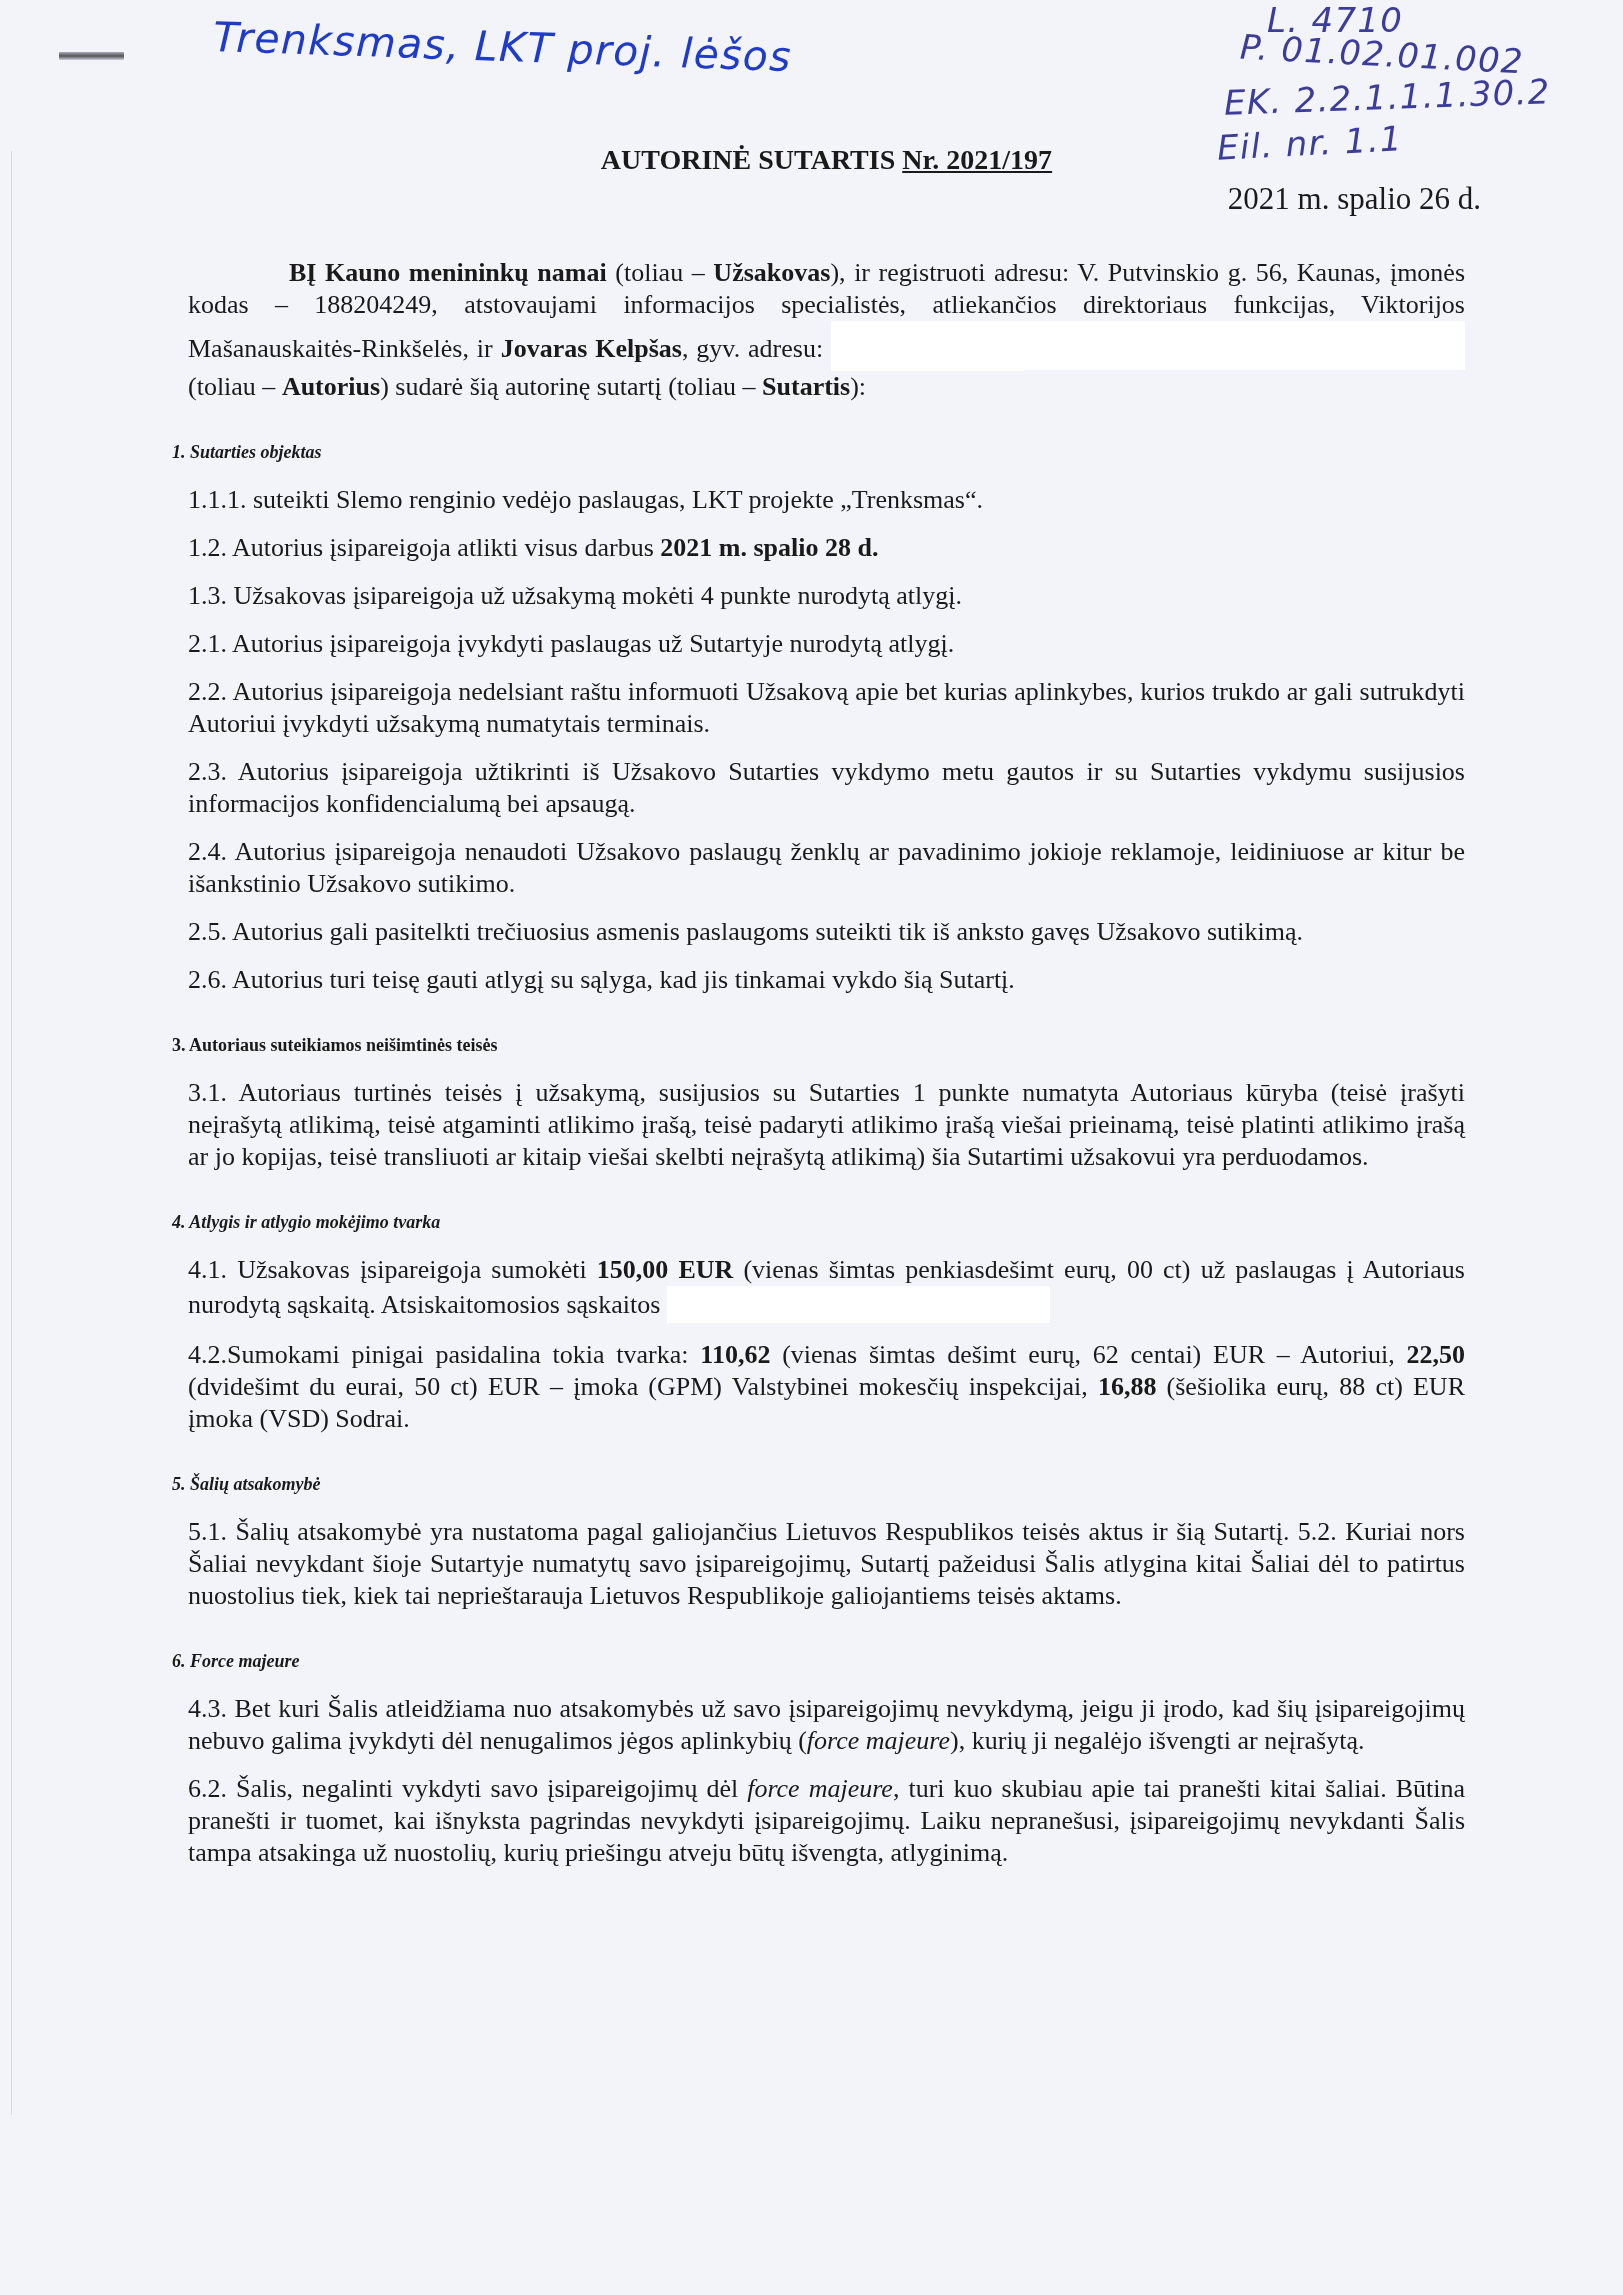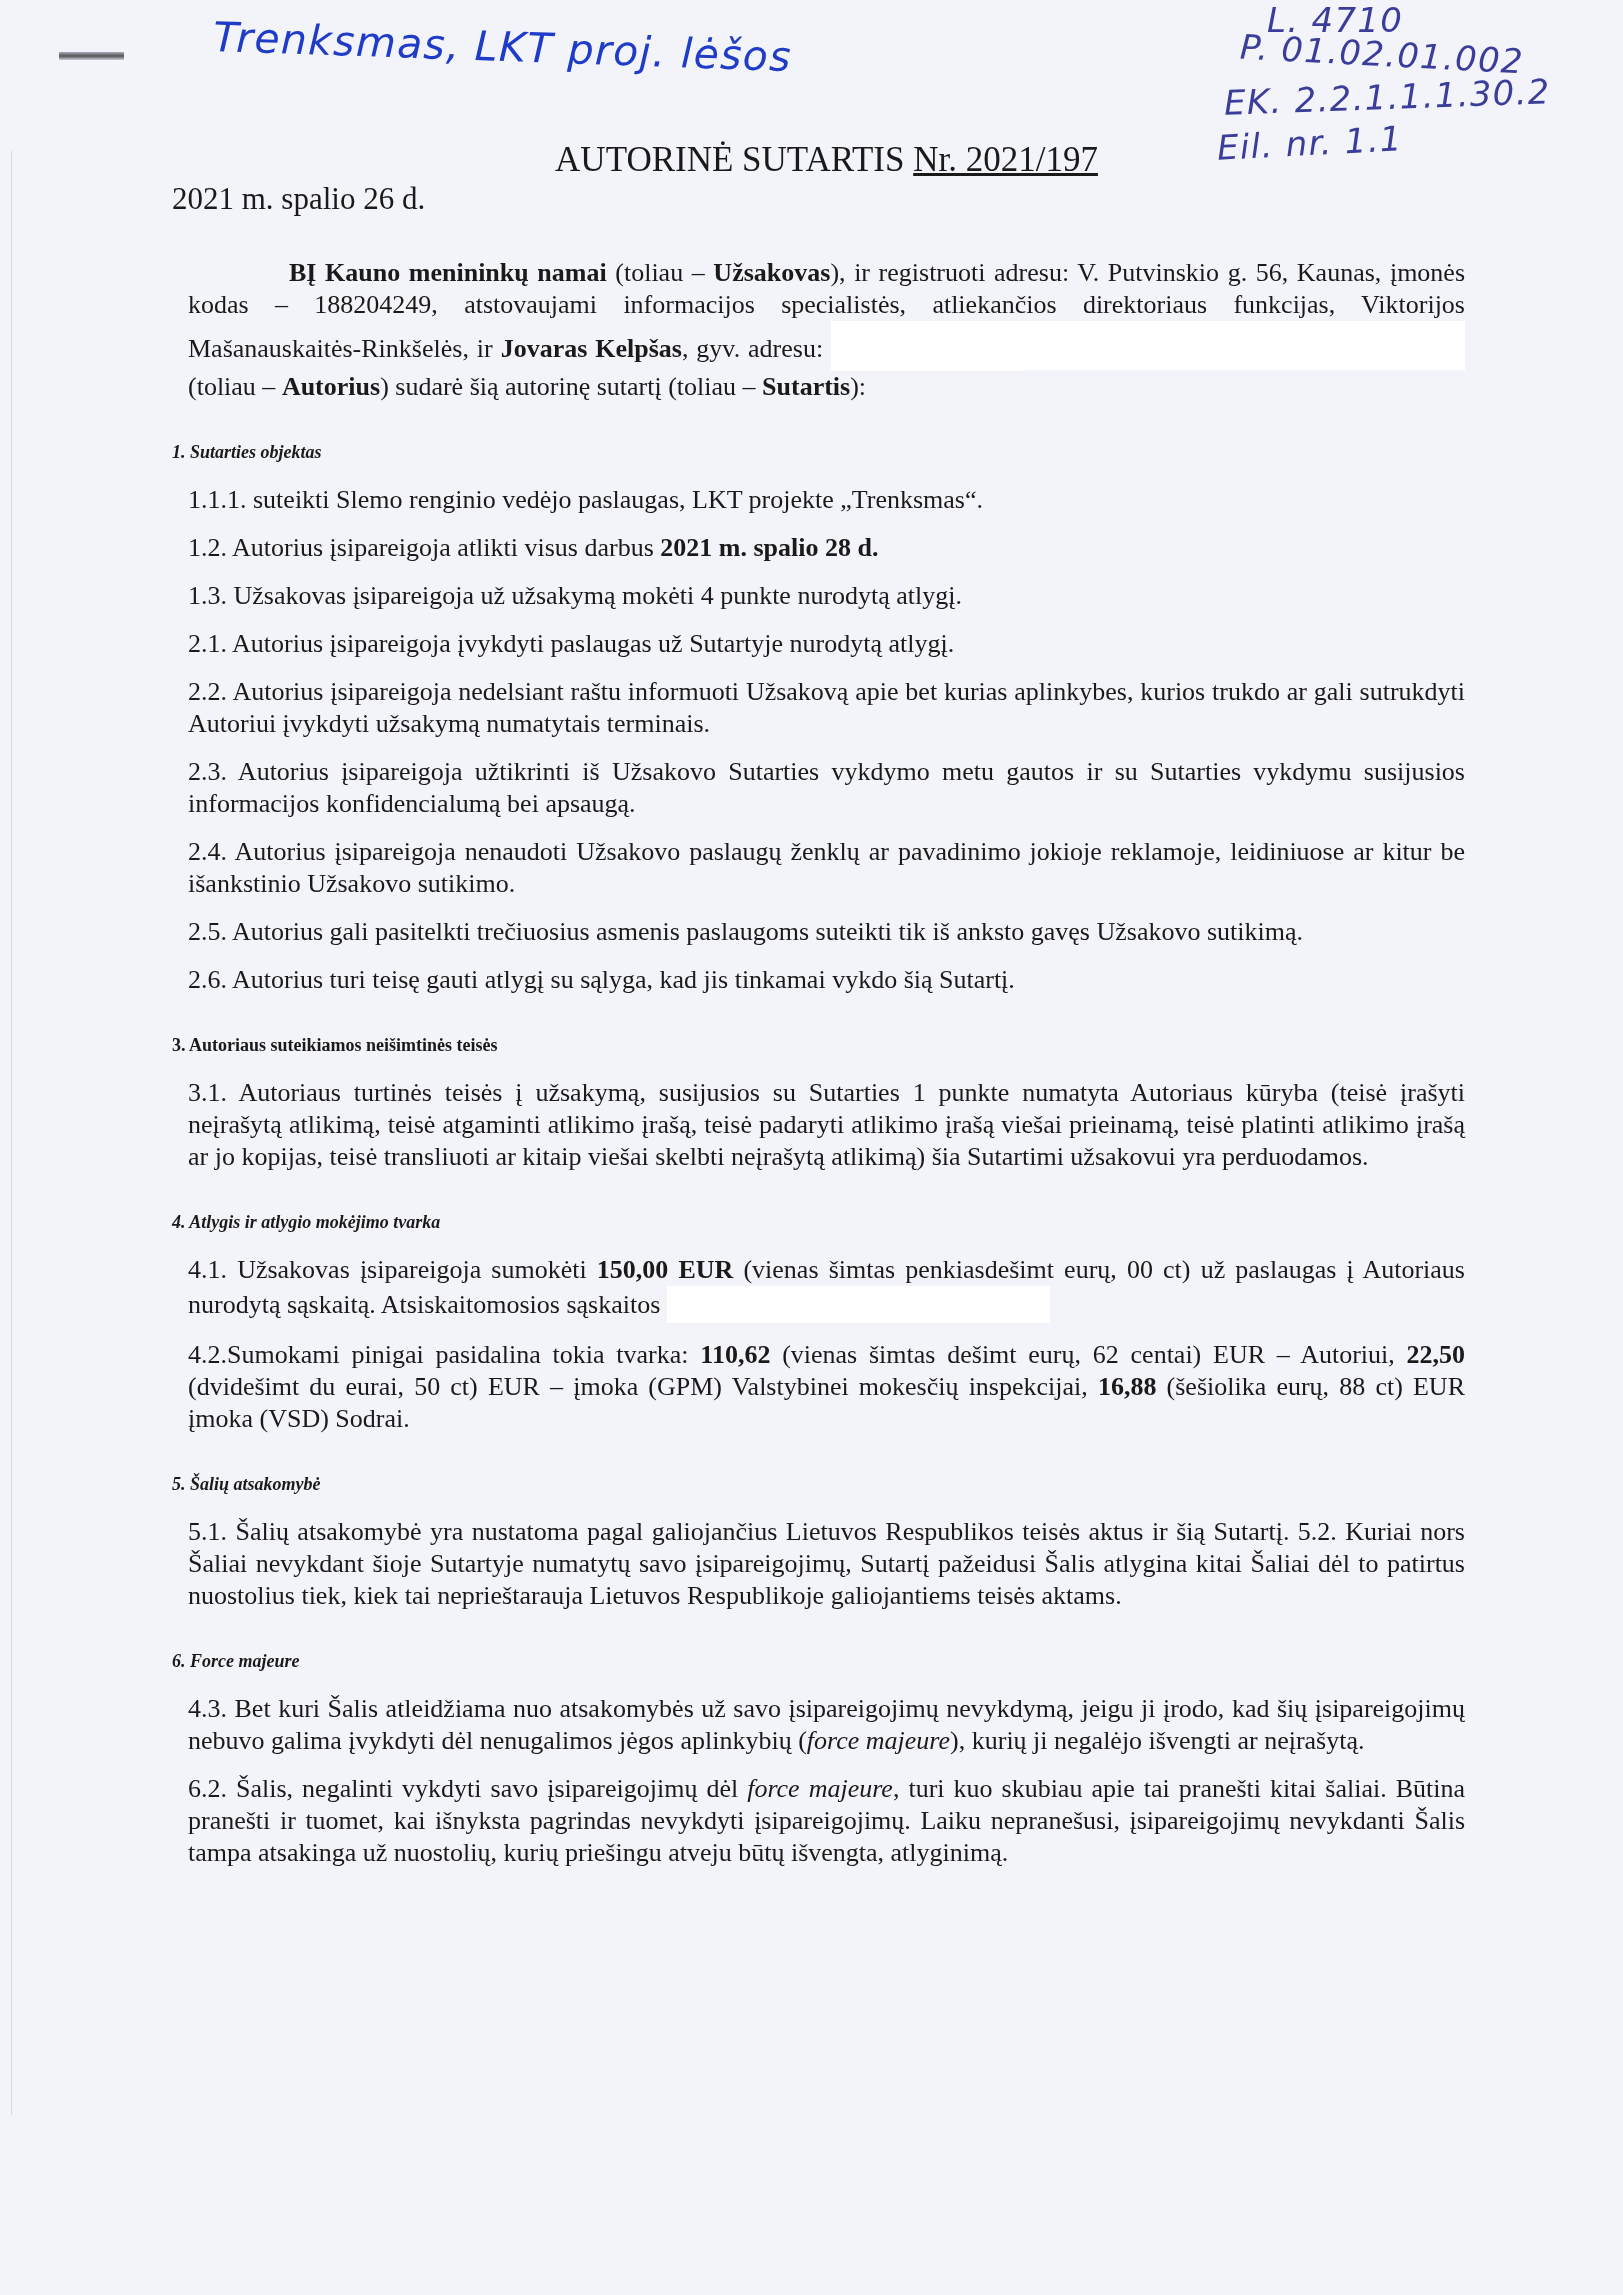--- a/index.html
+++ b/index.html
@@ -19,23 +19,23 @@
     letter-spacing: 1.3px;
   }
   .hw-top { left: 213px; top: 23px; font-size: 41px; transform: rotate(2deg); color: #1f3cc8; }
   .hw-reg { left: 1214px; font-size: 34px; color: #3a3d9a; }
   .hw-reg.r1 { top: 0px; left: 1267px; }
   .hw-reg.r2 { top: 34px; left: 1240px; transform: rotate(3deg); }
   .hw-reg.r3 { top: 77px; left: 1224px; transform: rotate(-2deg); }
   .hw-reg.r4 { top: 123px; left: 1217px; transform: rotate(-3deg); }
 
   .content { position: absolute; left: 172px; top: 141px; width: 1309px; }
-  .title { text-align: center; font-weight: normal; font-size: 35px; line-height: 38px; }
+  .title { text-align: center; font-weight: bold; font-size: 28px; line-height: 38px; }
   .title .nr { text-decoration: underline; }
-  .date { text-align: left; font-size: 31px; line-height: 39px; margin-bottom: 39px; }
+  .date { text-align: right; font-size: 31px; line-height: 39px; margin-bottom: 39px; }
 
   p { margin: 16px; font-size: 26px; line-height: 32px; text-align: justify; }
   .indent { text-indent: 101px; }
   .heading { margin-top: 33px; font-weight: bold; font-style: italic; font-size: 18px; line-height: 32px; }
   .heading.plain { font-style: normal; }
   .redact { display: inline-block; background: #ffffff; vertical-align: middle; }
   .r-addr1 { width: 193px; height: 50px; vertical-align: top; }
   .r-addr2 { width: 605px; height: 49px; vertical-align: -13px; margin-left: -172px; }
   .r-acct { width: 383px; height: 37px; vertical-align: -9.8px; }
   b { font-weight: bold; }

